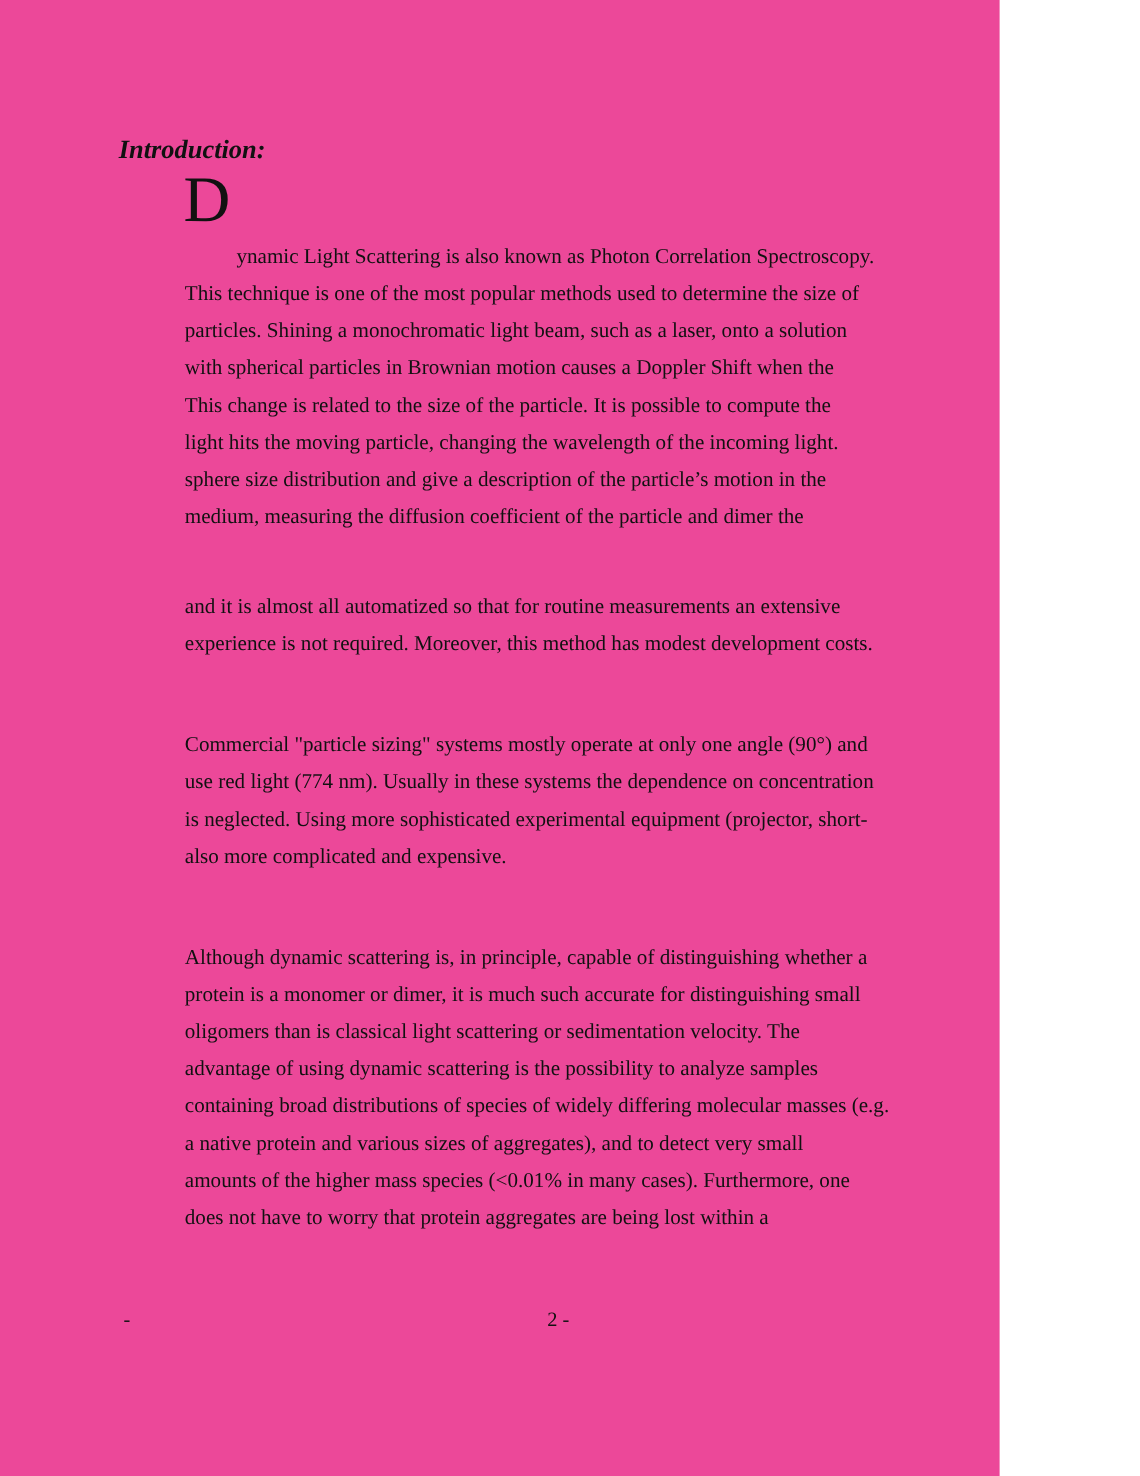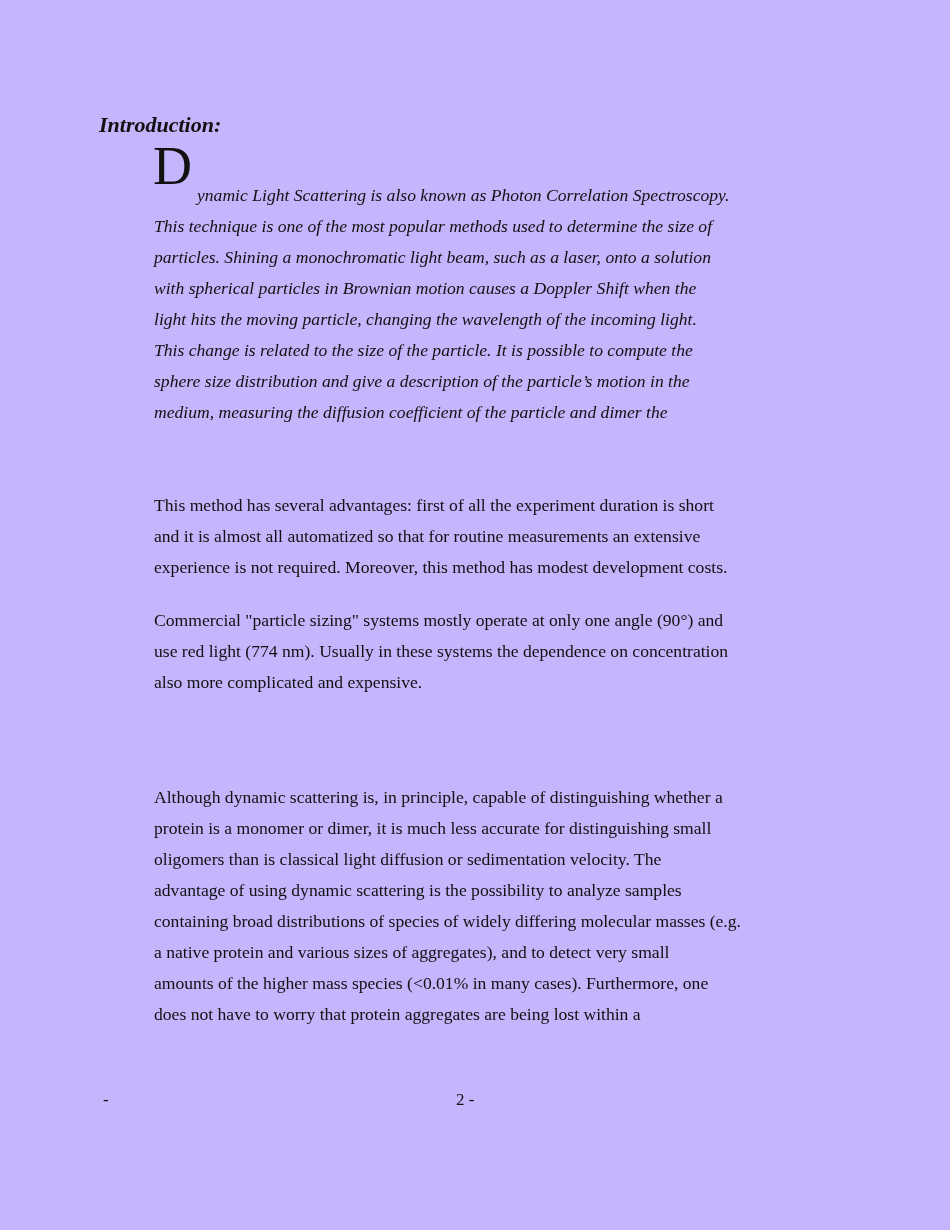--- a/index.html
+++ b/index.html
@@ -11,22 +11,22 @@
       width: 950px;
       height: 1230px;
       position: relative;
       overflow: hidden;
       font-family: "DejaVu Serif", "Liberation Serif", serif;
       color: #111111;
     }
     .page {
       position: absolute;
       left: 0; top: 0;
-      width: 950px; height: 1230px;
-      background: #c4b5fd;
+      width: 833px; height: 1230px;
+      background: #ec4899;
     }
     .section-title {
       position: absolute;
       left: 99px;
       top: 112px;
       font-family: "Liberation Serif", "DejaVu Serif", serif;
       font-style: italic;
       font-weight: bold;
       font-size: 22px;
       line-height: 26px;
@@ -79,47 +79,47 @@
   </style>
 </head>
 <body>
 
 <div class="page">
 
   <h2 class="section-title">Introduction:</h2>
 
   <div class="drop-cap">D</div>
 
-  <p class="para" style="top:180px;font-style:italic;">
+  <p class="para" style="top:198px;">
     <span class="line indent">ynamic Light Scattering is also known as Photon Correlation Spectroscopy.</span>
     <span class="line">This technique is one of the most popular methods used to determine the size of</span>
     <span class="line">particles. Shining a monochromatic light beam, such as a laser, onto a solution</span>
     <span class="line">with spherical particles in Brownian motion causes a Doppler Shift when the</span>
+    <span class="line">This change is related to the size of the particle. It is possible to compute the</span>
     <span class="line">light hits the moving particle, changing the wavelength of the incoming light.</span>
-    <span class="line">This change is related to the size of the particle. It is possible to compute the</span>
     <span class="line">sphere size distribution and give a description of the particle’s motion in the</span>
     <span class="line">medium, measuring the diffusion coefficient of the particle and dimer the</span>
   </p>
 
   <p class="para" style="top:490px;">
-    <span class="line">This method has several advantages: first of all the experiment duration is short</span>
     <span class="line">and it is almost all automatized so that for routine measurements an extensive</span>
     <span class="line">experience is not required. Moreover, this method has modest development costs.</span>
   </p>
 
   <p class="para" style="top:605px;">
     <span class="line">Commercial "particle sizing" systems mostly operate at only one angle (90°) and</span>
     <span class="line">use red light (774 nm). Usually in these systems the dependence on concentration</span>
+    <span class="line">is neglected. Using more sophisticated experimental equipment (projector, short-</span>
     <span class="line">also more complicated and expensive.</span>
   </p>
 
   <p class="para" style="top:782px;">
     <span class="line">Although dynamic scattering is, in principle, capable of distinguishing whether a</span>
-    <span class="line">protein is a monomer or dimer, it is much less accurate for distinguishing small</span>
-    <span class="line">oligomers than is classical light diffusion or sedimentation velocity. The</span>
+    <span class="line">protein is a monomer or dimer, it is much such accurate for distinguishing small</span>
+    <span class="line">oligomers than is classical light scattering or sedimentation velocity. The</span>
     <span class="line">advantage of using dynamic scattering is the possibility to analyze samples</span>
     <span class="line">containing broad distributions of species of widely differing molecular masses (e.g.</span>
     <span class="line">a native protein and various sizes of aggregates), and to detect very small</span>
     <span class="line">amounts of the higher mass species (&lt;0.01% in many cases). Furthermore, one</span>
     <span class="line">does not have to worry that protein aggregates are being lost within a</span>
   </p>
 
   <div class="footer-left">-</div>
   <div class="footer-page">2 -</div>
 

